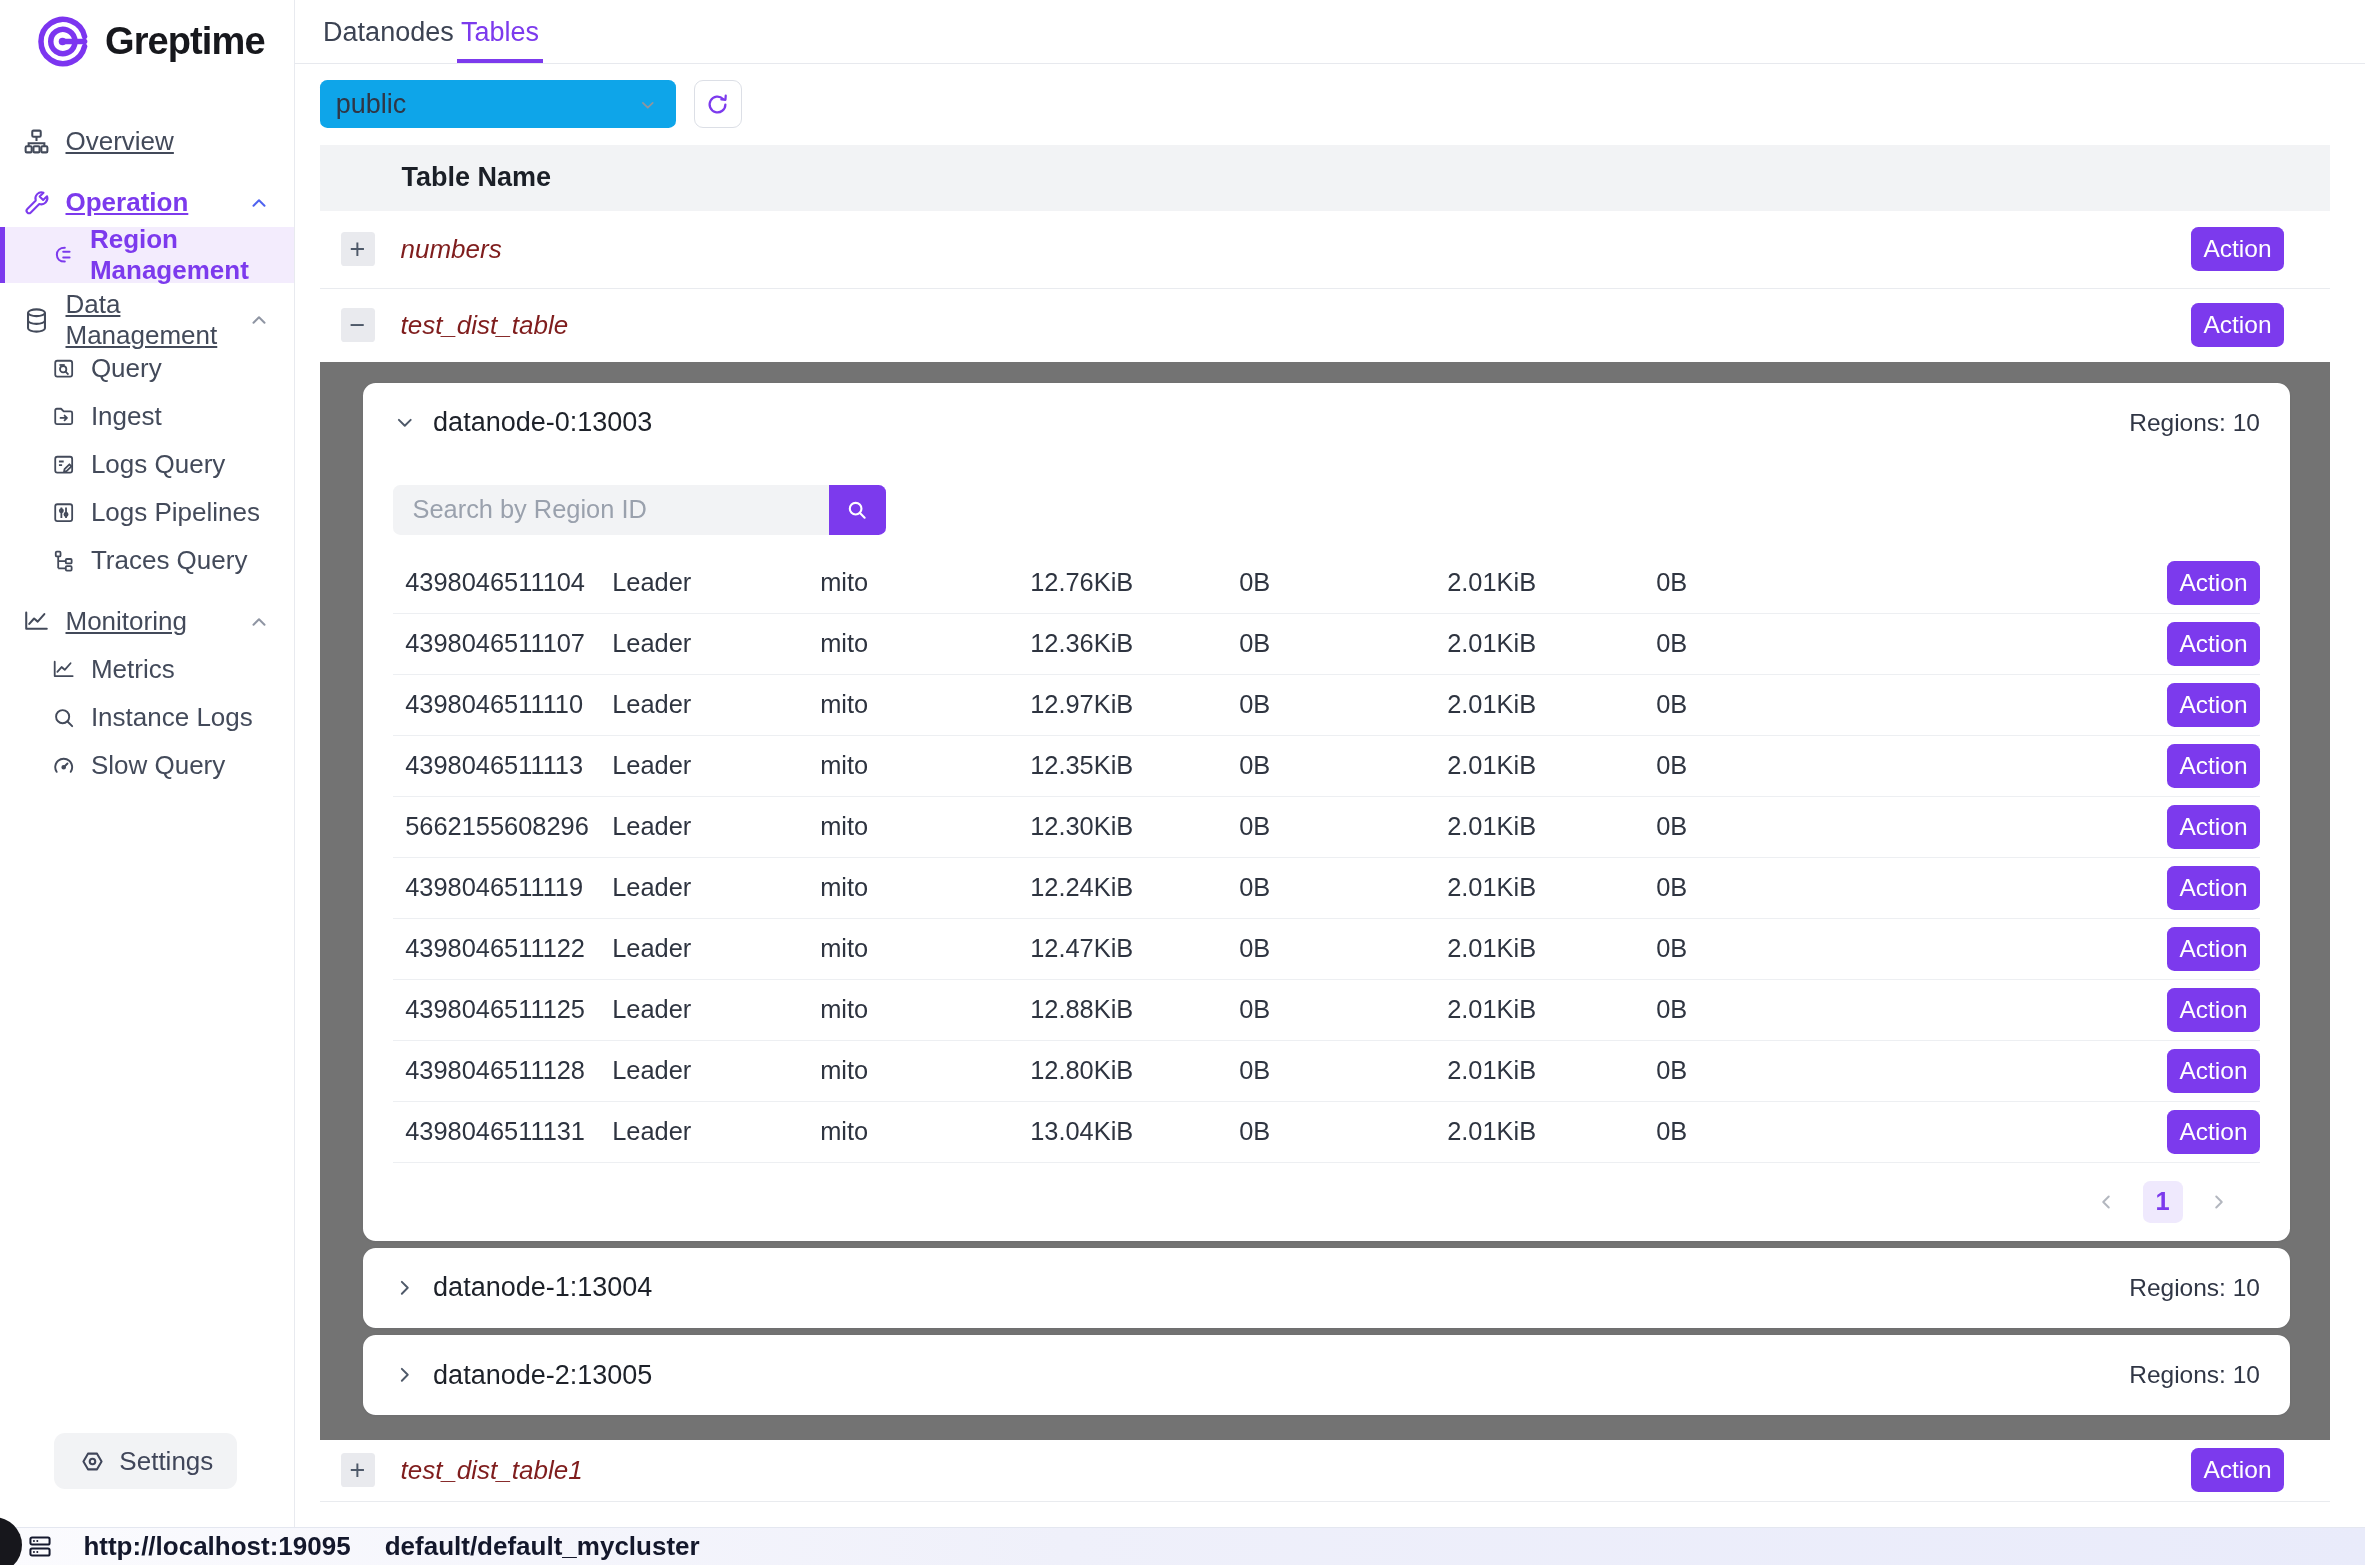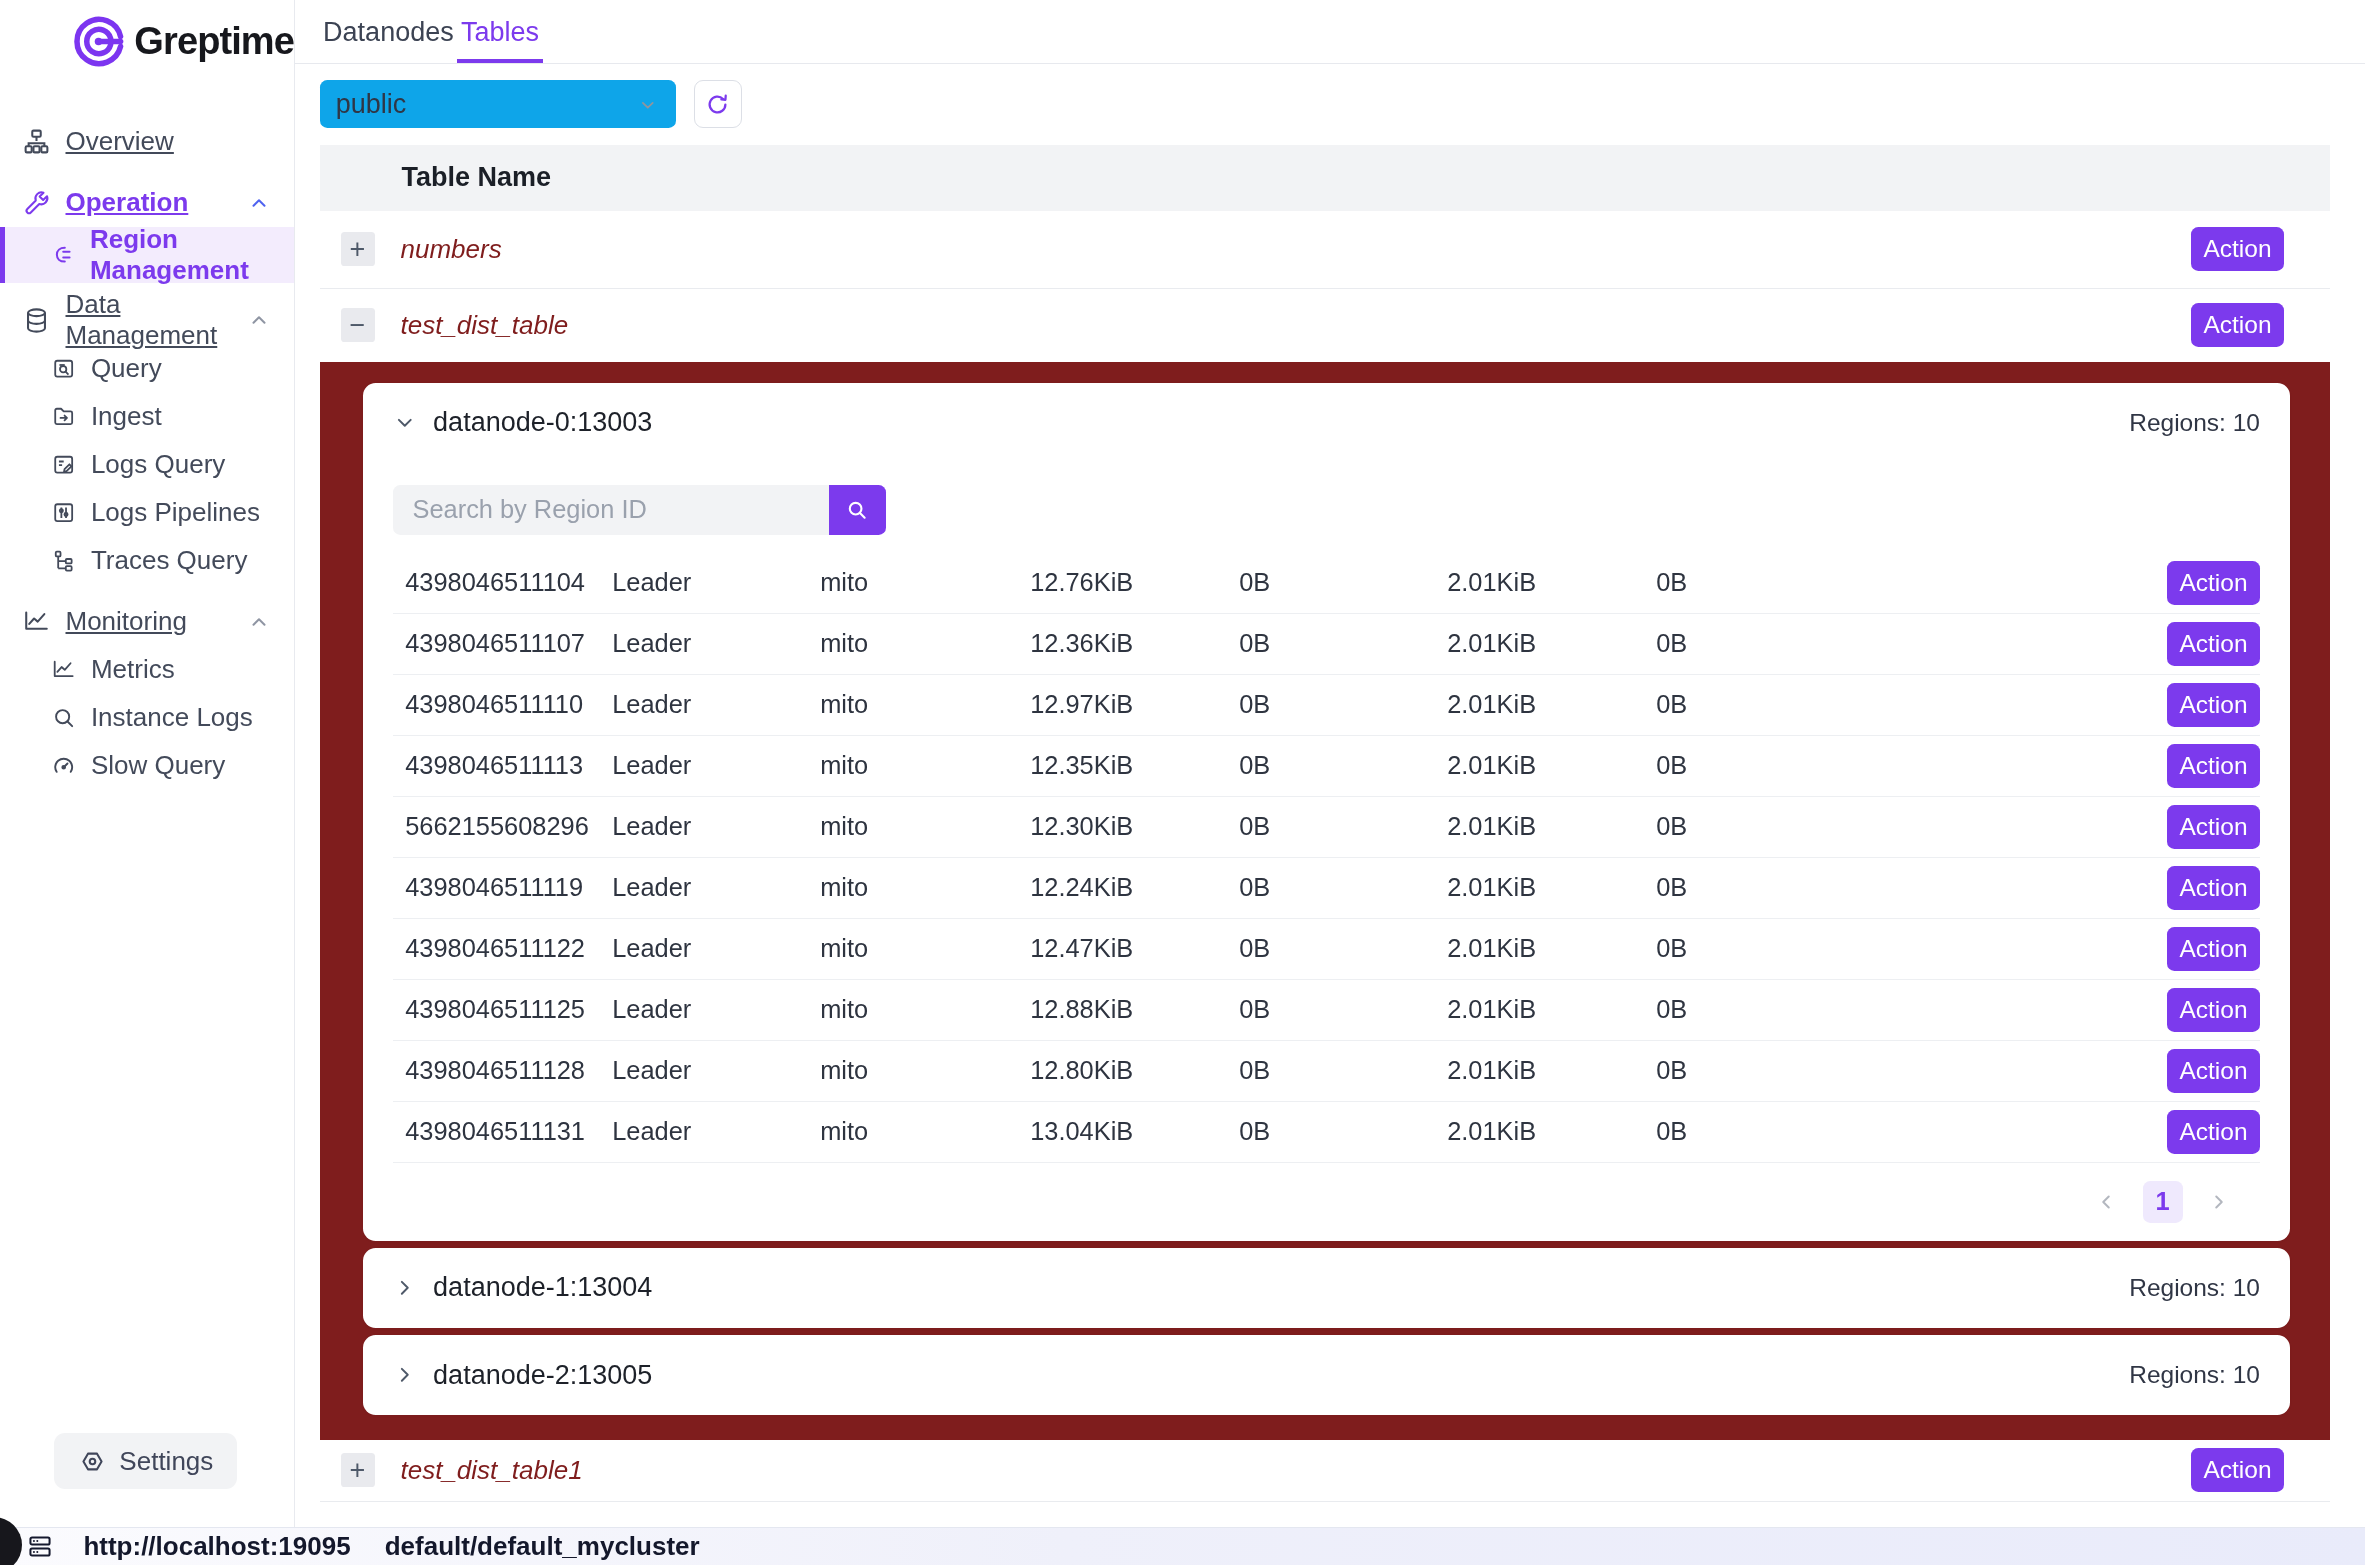--- a/index.html
+++ b/index.html
@@ -3,21 +3,21 @@
 <meta charset="utf-8">
 <style>
   html,body{margin:0;padding:0;background:#fff;}
   .app{
     width:2366px;height:1566px;position:relative;overflow:hidden;background:#fff;
     font-family:"Liberation Sans",sans-serif;color:#1d2129;
     display:grid;grid-template-columns:295px 1fr;grid-template-rows:1527px 38px;
   }
   
   .sidebar{grid-row:1;grid-column:1;border-right:0.9px solid #e8eaef;display:flex;flex-direction:column;overflow:hidden;}
-  .logo{display:flex;align-items:center;gap:9px;padding:14.5px 0 0 36px;justify-content:flex-end;}
+  .logo{display:flex;align-items:center;gap:16px;padding:14.5px 0 0 36px;}
   .logo svg{width:53px;height:53px;}
   .logo .brand{font-size:38px;font-weight:800;letter-spacing:-0.9px;color:#17181d;}
   .nav{margin-top:36px;flex:1;}
   .nav-item{height:48px;display:flex;align-items:center;gap:14.5px;padding-left:22px;color:#434a5a;font-size:26px;cursor:pointer;}
   .nav-item.parent{margin-top:13.6px;text-decoration:underline;}
   .nav-item.child{padding-left:51px;}
   .nav-item svg{width:29px;height:29px;flex:0 0 auto;}
   .nav-item.child svg{width:25.4px;height:25.4px;}
   .nav-item .chev{margin-left:auto;margin-right:23.6px;color:#8f95a3;display:flex;}
   .nav-item .chev svg{width:22px;height:22px;}
@@ -47,21 +47,21 @@
   .trow.r1{height:77px;}
   .trow.r2{height:73px;border-bottom:none;}
   .trow.r3{height:61px;}
   .expander{width:34px;height:34px;background:#e9eaee;color:#4e5969;border:none;border-radius:3.6px;font-size:27px;
     line-height:1;display:flex;align-items:center;justify-content:center;cursor:pointer;font-family:inherit;padding:0;}
   .tname{margin-left:26px;font-size:26px;color:#7f1d1d;font-style:italic;}
   .action-btn{margin-left:auto;width:93px;height:44px;background:#7c3aed;color:#fff;border:none;border-radius:7.3px;
     font-size:24.5px;font-family:inherit;cursor:pointer;}
   .trow .action-btn{margin-right:46px;}
   
-  .expand-area{background:#7f1d1d;padding:21px 40px 24.5px 43px;}
+  .expand-area{background:#737373;padding:21px 40px 24.5px 43px;}
   .dn-card{background:#fff;border-radius:12.7px;box-shadow:0 0.9px 2.7px rgba(15,23,42,.05);}
   .dn-card + .dn-card{margin-top:7.3px;}
   .dn-head{display:flex;align-items:center;gap:17px;padding:24.5px 30px;cursor:pointer;}
   .dn-head .caret{display:flex;color:#4e5969;}
   .dn-head .caret svg{width:23.6px;height:23.6px;}
   .dn-title{font-size:27px;color:#1d2129;}
   .dn-regions{margin-left:auto;font-size:24.5px;color:#303645;}
   .search{display:flex;width:493px;height:50px;margin:22px 30px 0;}
   .search input{flex:1;background:#f2f3f5;border:none;border-radius:7.3px 0 0 7.3px;padding:0 20px;font-size:25.4px;
     color:#1d2129;font-family:inherit;outline:none;min-width:0;}

